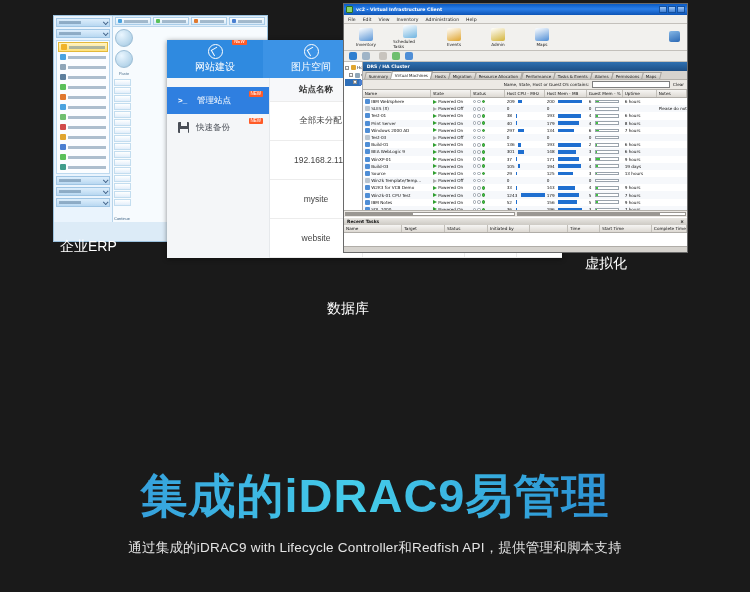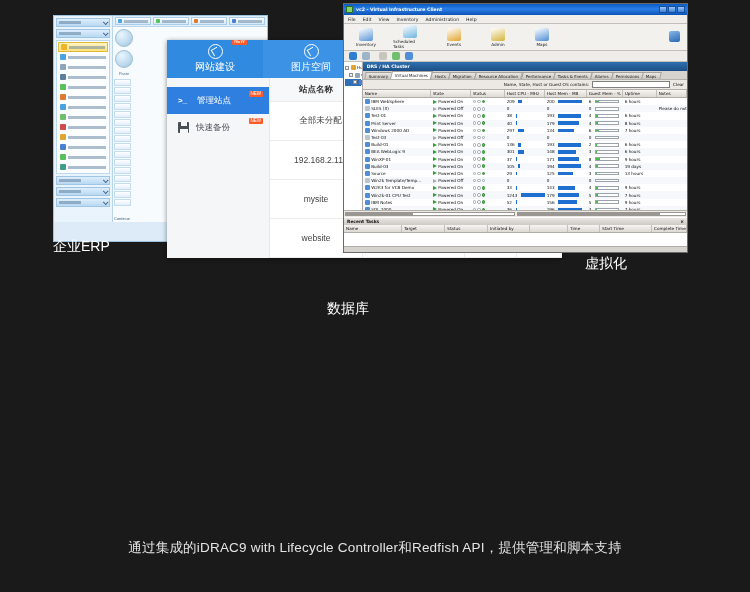--- a/index.html
+++ b/index.html
@@ -208,21 +208,21 @@
     border-top:1px solid #fff; display:flex; align-items:center; justify-content:space-between;
     padding:0 3px; font-size:4.4px; font-weight:bold; color:#111; }
   .vi-tasks-cols { display:flex; height:8px; background:linear-gradient(180deg,#f6f5f3,#ddd9d3);
     border-bottom:1px solid #b0ada8; }
   .vi-tasks-cols div { font-size:4.2px; color:#111; border-right:1px solid #c2bfb9;
     padding-left:2px; display:flex; align-items:center; white-space:nowrap; }
   .vi-tasks-body { height:14px; background:#fff; border-bottom:1px solid #b0ada8; }
 
   
   .cap { position:absolute; color:#fff; font-size:14px; white-space:nowrap; }
-  #cap-erp { left:53px; top:238px; }
+  #cap-erp { left:60px; top:238px; }
   #cap-db  { left:327px; top:300px; }
   #cap-virt{ left:585px; top:255px; }
 
   
   #hero { position:absolute; left:0; top:440px; width:750px; height:152px; }
   .hero-title {
     position:absolute; left:0; right:0; top:25px; text-align:center;
     font-size:47px; font-weight:bold; letter-spacing:1px;
     background:linear-gradient(90deg,#2b74cf 0%,#37a7de 22%,#45cdea 48%,#2f9cd8 74%,#2a79cf 100%);
     -webkit-background-clip:text; background-clip:text;
@@ -918,14 +918,15 @@
     </div>
 
   </div>
 
   <div class="cap" id="cap-erp">企业ERP</div>
   <div class="cap" id="cap-db">数据库</div>
   <div class="cap" id="cap-virt">虚拟化</div>
 </div>
 
 <div id="hero">
+  <div class="hero-title">集成的iDRAC9易管理</div>
   <div class="hero-sub">通过集成的iDRAC9 with Lifecycle Controller和Redfish API，提供管理和脚本支持</div>
 </div>
 
 </body></html>

